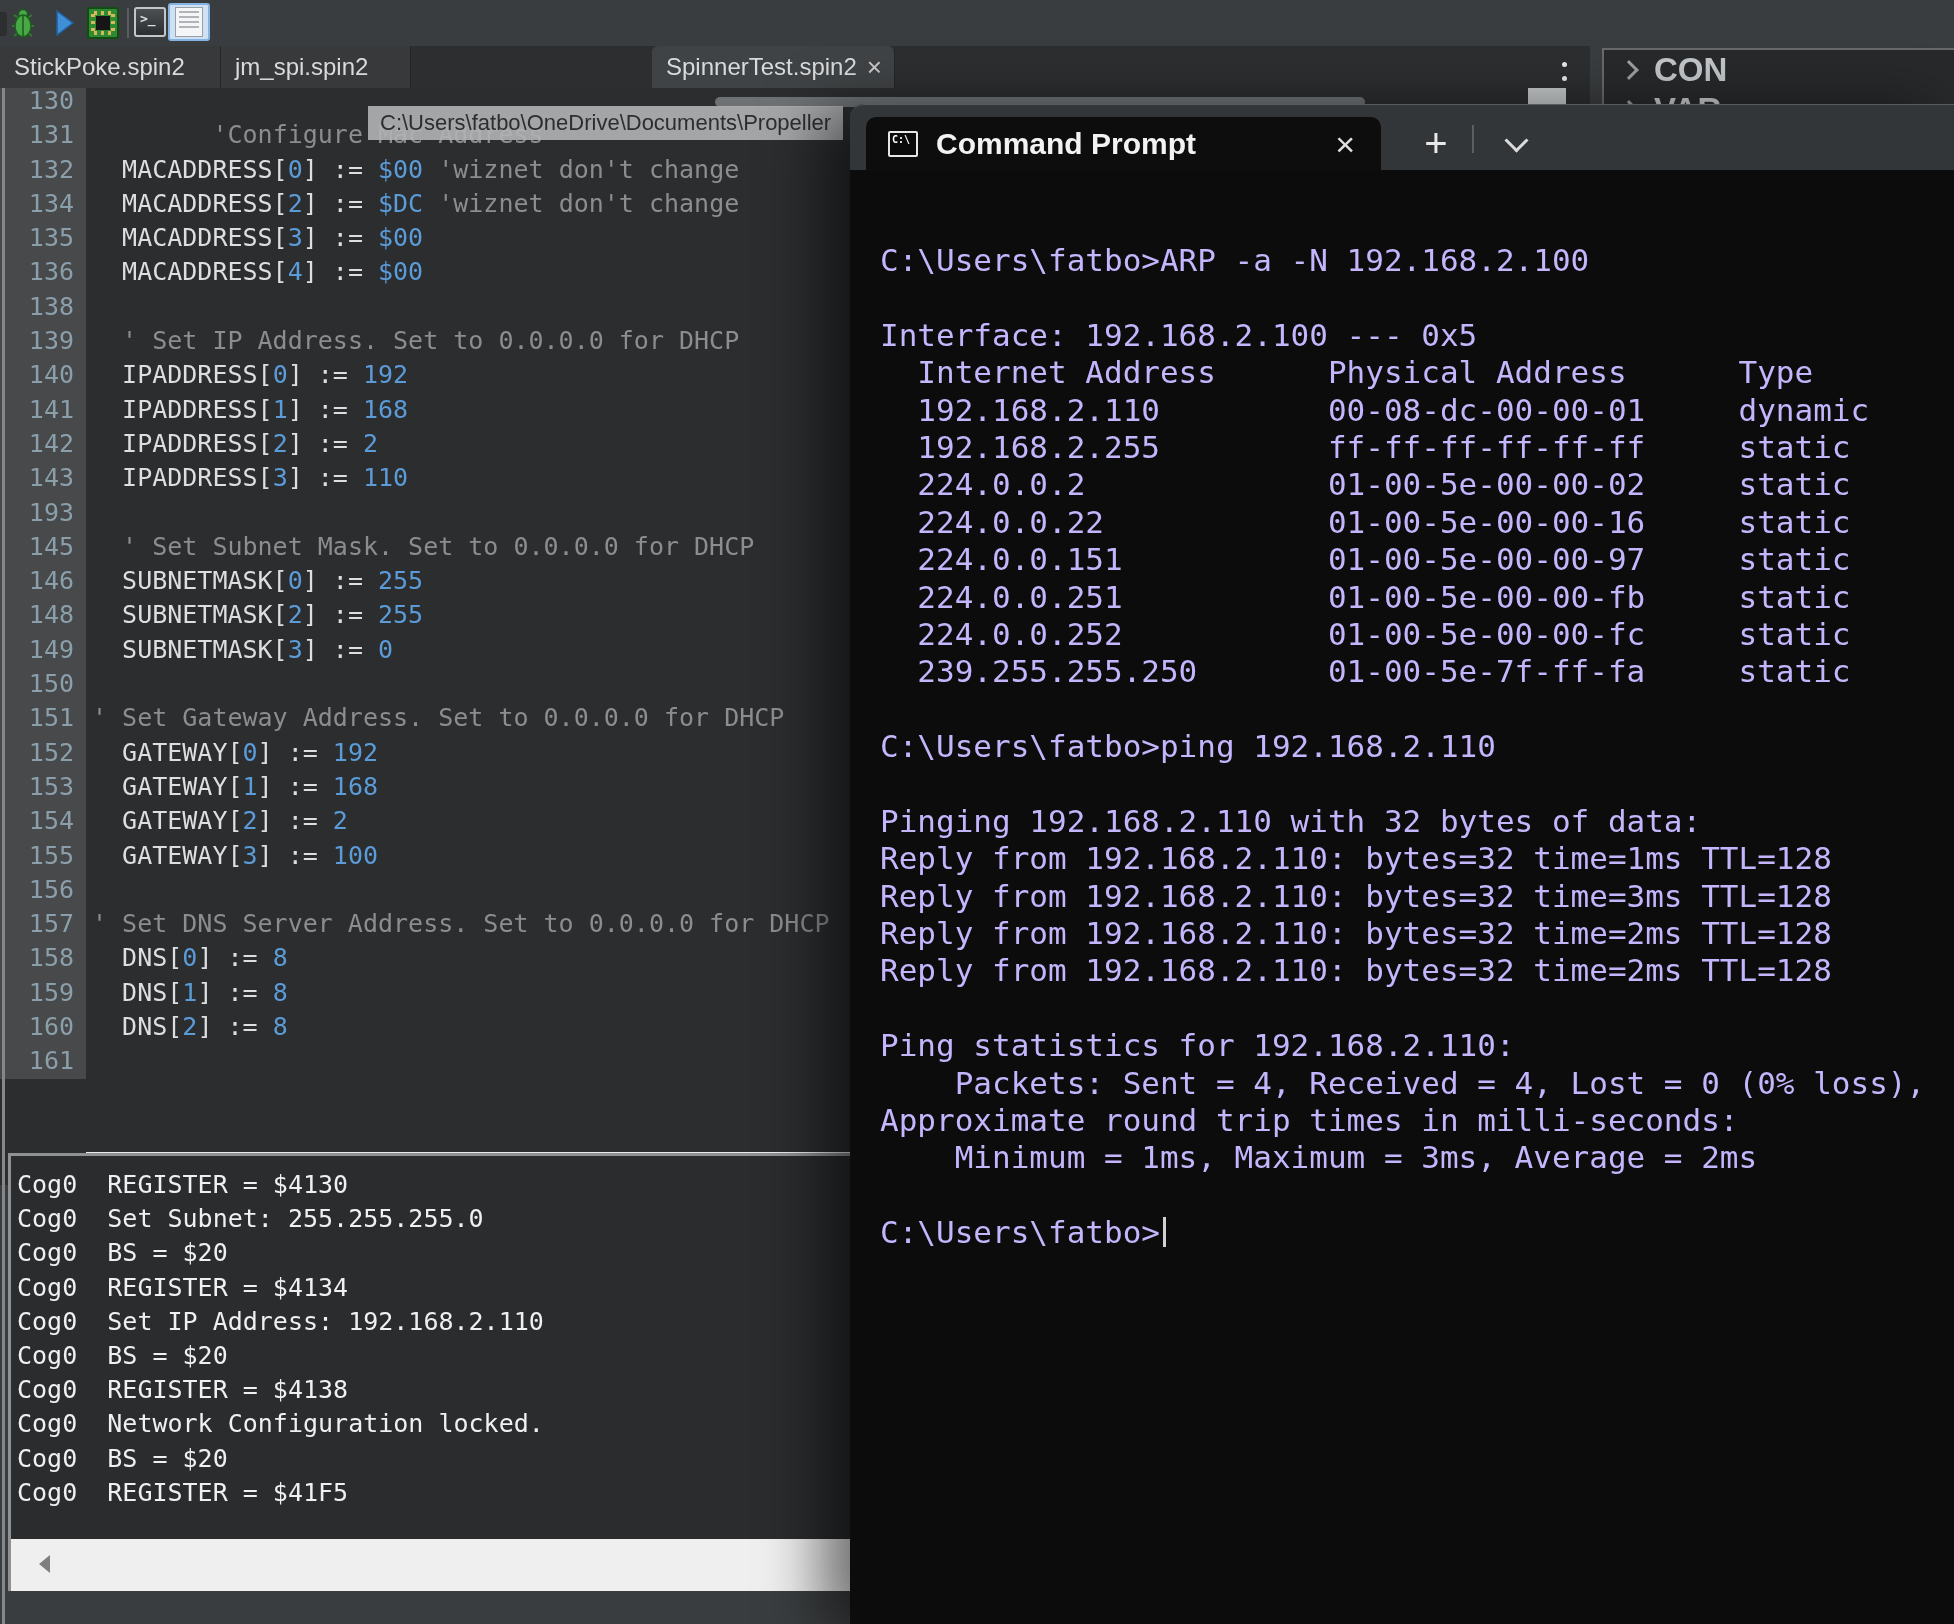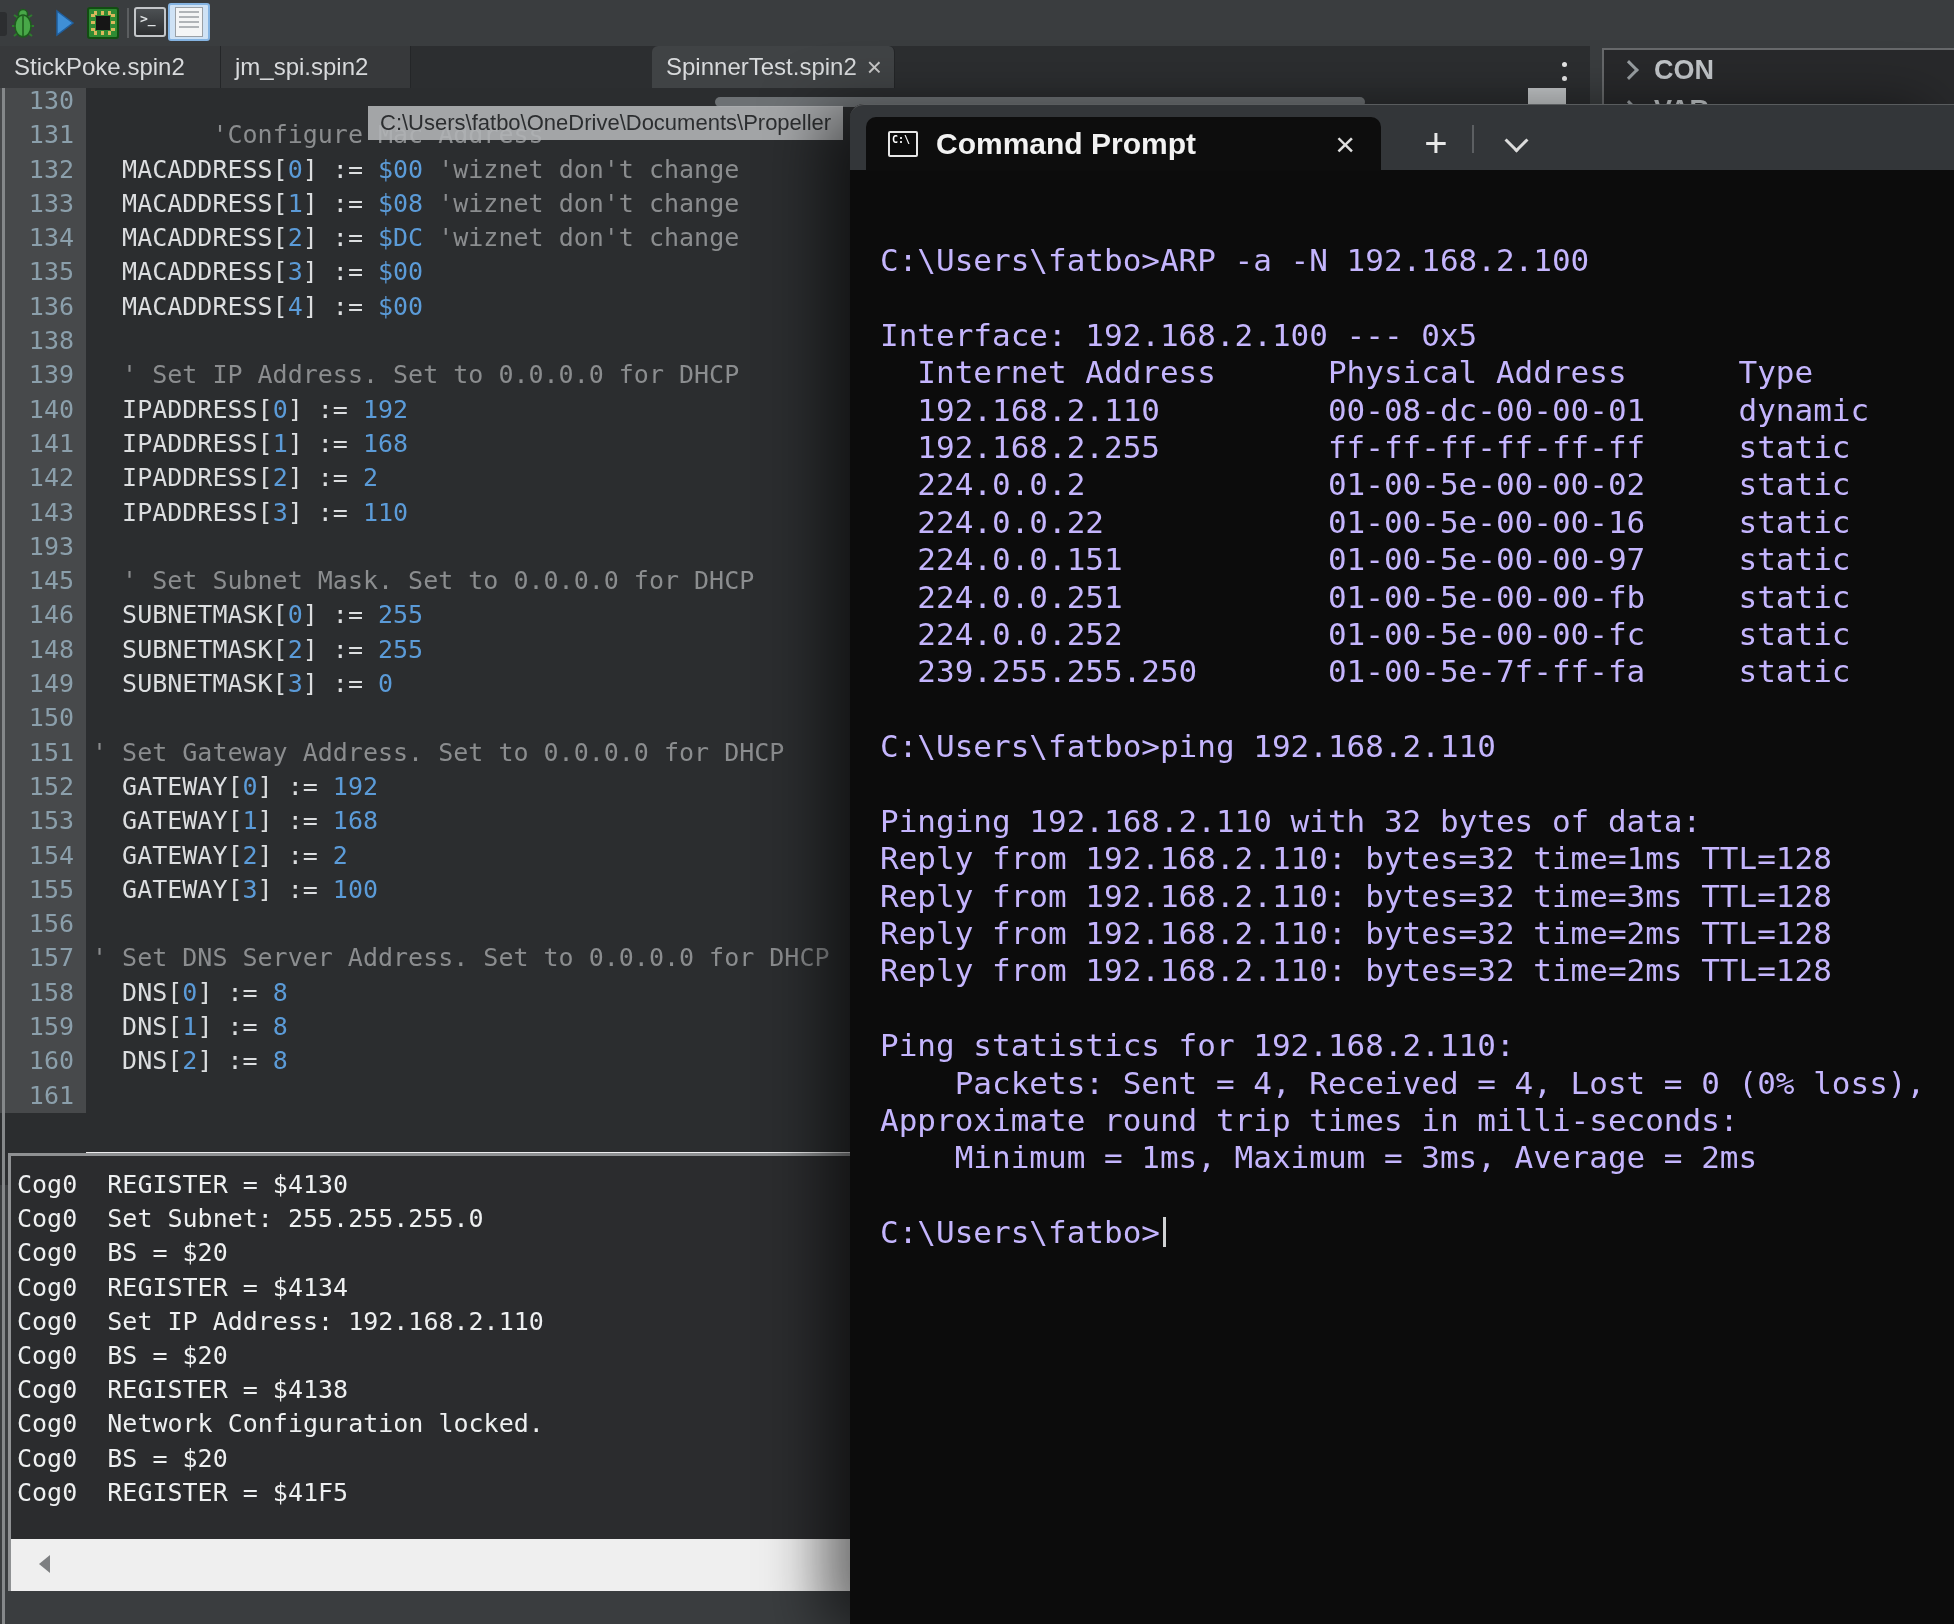--- a/index.html
+++ b/index.html
@@ -33,21 +33,21 @@
   .tab.active{background:#404345;}
   .tab .tclose{margin-left:auto;font-size:26px;color:#c9c9c9;padding-left:10px;}
   .kebab{position:absolute;left:1556px;top:62px;width:16px;height:40px;cursor:pointer;}
   .kebab i{display:block;width:5px;height:5px;border-radius:50%;background:#e8e8e8;margin:0 auto 9px auto;}
   
   .outline{position:absolute;left:1602px;top:48px;width:352px;height:1576px;background:#28292b;
     border-top:2px solid #67696b;border-left:2px solid #67696b;box-sizing:border-box;z-index:1;}
   .o-row{display:flex;align-items:center;height:40px;padding-left:18px;}
   .o-chev{width:11px;height:11px;border-top:3px solid #9aa0a3;border-right:3px solid #9aa0a3;
     transform:rotate(45deg);flex:none;}
-  .o-label{margin-left:18px;font-size:27px;font-weight:bold;color:#c2c6c9;}
+  .o-label{margin-left:18px;font-size:33px;font-weight:bold;color:#c2c6c9;}
   
   .left-edge{position:absolute;left:2px;top:88px;width:3px;height:1536px;background:#85888a;z-index:2;}
   
   .editor{position:absolute;left:0;top:88px;width:1590px;height:1097px;background:#2b2d2f;overflow:hidden;z-index:1;}
   .code-lines{margin-top:-4px;}
   .eline{display:flex;height:34.3px;}
   .lnum{flex:none;width:86px;background:#47494b;color:#8b9fab;text-align:right;padding-right:12px;
     box-sizing:border-box;font:25px/34.3px "DejaVu Sans Mono",monospace;}
   .ltext{white-space:pre;padding-left:6px;font:25px/34.3px "DejaVu Sans Mono",monospace;}
   .tk-i{color:#dcdee0;} .tk-n{color:#5b9bd8;} .tk-c{color:#8b8d8f;}
@@ -183,24 +183,20 @@
       </div>
       <div class="eline">
         <span class="lnum">131</span>
         <span class="ltext"><span class="tk-i">        </span><span class="tk-c">'Configure Mac Address</span></span>
       </div>
       <div class="eline">
         <span class="lnum">132</span>
         <span class="ltext"><span class="tk-i">  MACADDRESS[</span><span class="tk-n">0</span><span class="tk-i">] := </span><span class="tk-n">$00</span><span class="tk-i"> </span><span class="tk-c">'wiznet don't change</span></span>
       </div>
       <div class="eline">
-        <span class="lnum">133</span>
-        <span class="ltext"><span class="tk-i">  MACADDRESS[</span><span class="tk-n">1</span><span class="tk-i">] := </span><span class="tk-n">$08</span><span class="tk-i"> </span><span class="tk-c">'wiznet don't change</span></span>
-      </div>
-      <div class="eline">
         <span class="lnum">134</span>
         <span class="ltext"><span class="tk-i">  MACADDRESS[</span><span class="tk-n">2</span><span class="tk-i">] := </span><span class="tk-n">$DC</span><span class="tk-i"> </span><span class="tk-c">'wiznet don't change</span></span>
       </div>
       <div class="eline">
         <span class="lnum">135</span>
         <span class="ltext"><span class="tk-i">  MACADDRESS[</span><span class="tk-n">3</span><span class="tk-i">] := </span><span class="tk-n">$00</span></span>
       </div>
       <div class="eline">
         <span class="lnum">136</span>
         <span class="ltext"><span class="tk-i">  MACADDRESS[</span><span class="tk-n">4</span><span class="tk-i">] := </span><span class="tk-n">$00</span></span>

